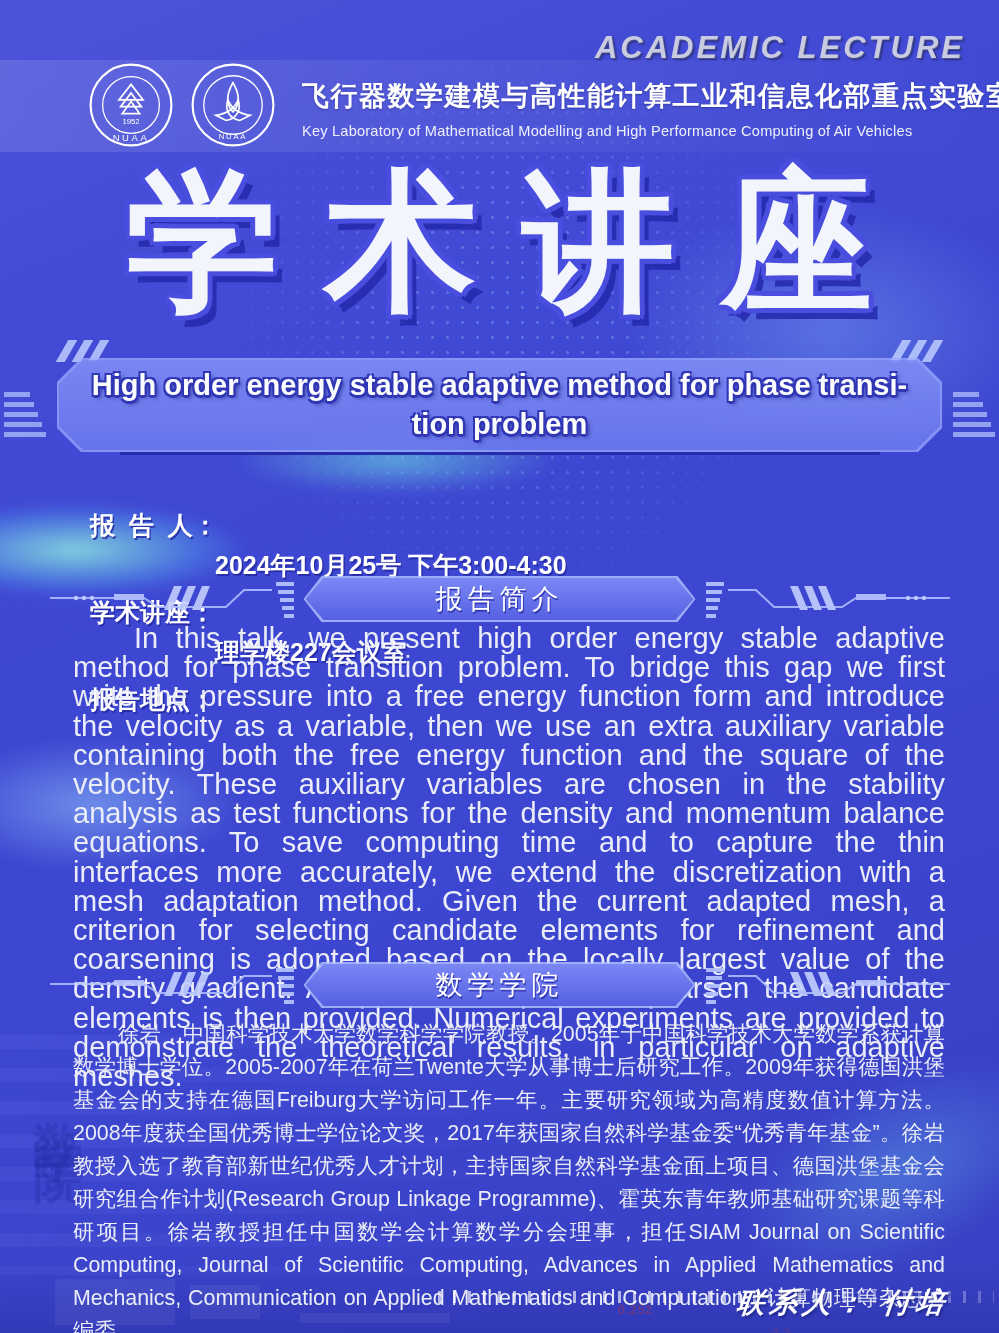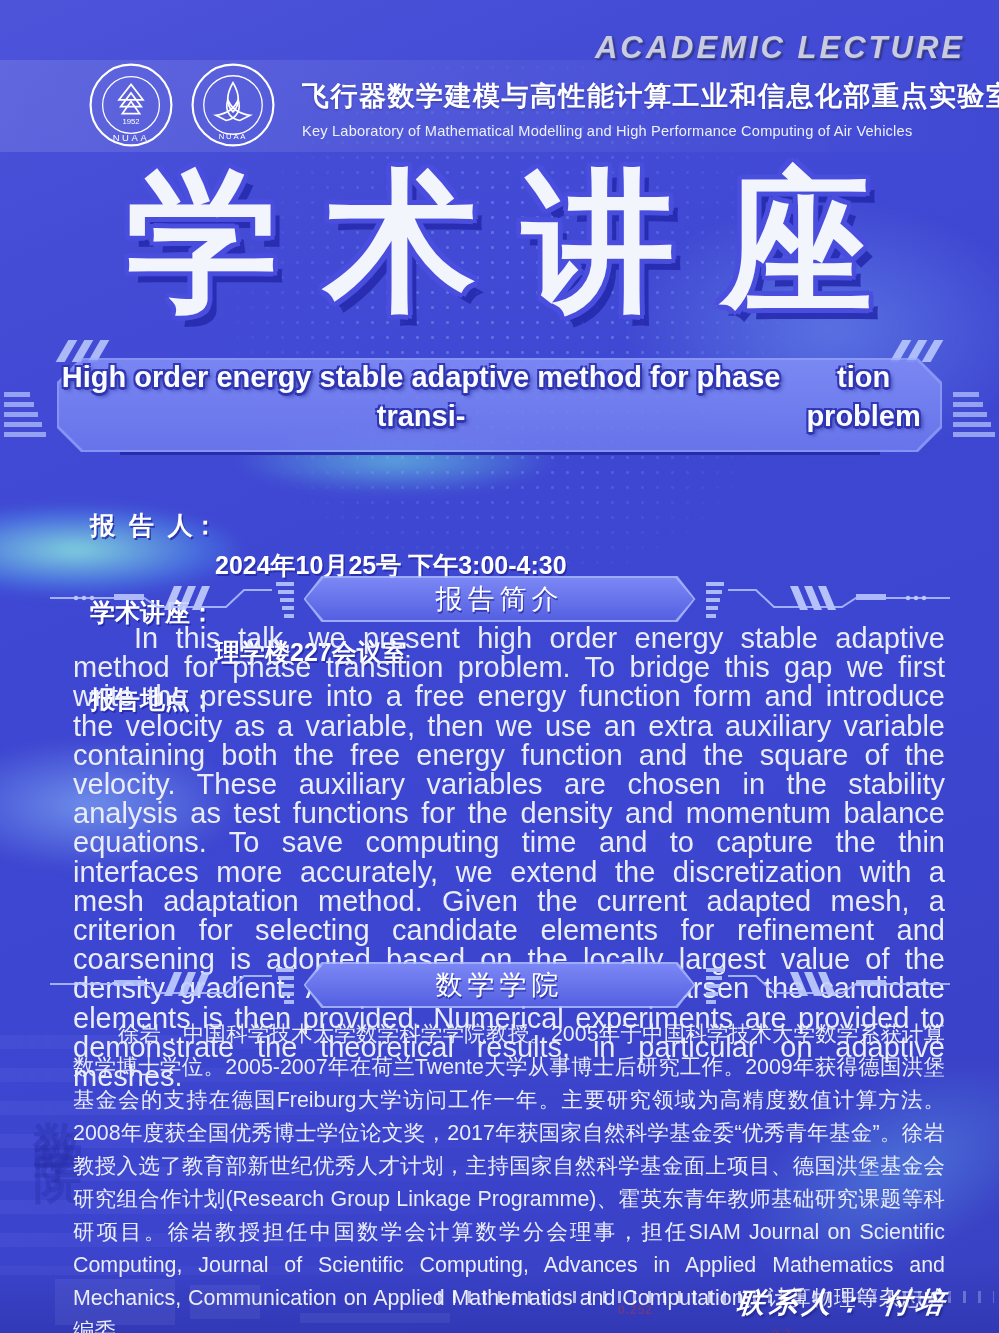--- a/index.html
+++ b/index.html
@@ -51,21 +51,21 @@
     text-shadow:
       -4px -4px 0 #4a4ede,4px -4px 0 #4a4ede,-4px 4px 0 #4a4ede,4px 4px 0 #4a4ede,
       0 -5px 0 #4a4ede,0 5px 0 #4a4ede,-5px 0 0 #4a4ede,5px 0 0 #4a4ede,
       9px 11px 0 rgba(35,40,170,.85);}
   
   .panel-wrap{position:absolute;left:57px;top:358px;width:885px;height:94px;}
   .panel-border,.panel-inner{position:absolute;
     clip-path:polygon(24px 0,calc(100% - 24px) 0,100% 24px,100% calc(100% - 24px),calc(100% - 24px) 100%,24px 100%,0 calc(100% - 24px),0 24px);}
   .panel-border{inset:0;background:rgba(158,172,255,.75);}
   .panel-inner{inset:2px;background:linear-gradient(180deg,rgba(112,124,240,.6),rgba(78,90,226,.55));}
-  .panel-text{position:absolute;inset:0;display:flex;flex-direction:row;justify-content:center;
+  .panel-text{position:absolute;inset:0;display:flex;flex-direction:column;justify-content:center;
     text-align:center;font-size:29px;font-weight:800;line-height:39px;color:#fbfcff;
     text-shadow:-2px -2px 0 #3036b4,2px -2px 0 #3036b4,-2px 2px 0 #3036b4,2px 2px 0 #3036b4,
       0 3px 0 #3036b4,3px 3px 4px rgba(20,25,120,.7);}
   .panel-underline{position:absolute;left:50%;transform:translateX(-50%);top:452px;width:760px;height:3px;background:#272cab;}
   .slashes{position:absolute;display:flex;gap:7px;}
   .slash{width:9px;height:22px;background:rgba(190,205,255,.85);transform:skewX(-30deg);}
   .sl-left{left:62px;top:340px;}
   .sl-right{right:62px;top:340px;}
   .ladder{position:absolute;display:flex;flex-direction:column;gap:5px;}
   .ladder span{display:block;height:5px;background:rgba(185,200,255,.7);}

